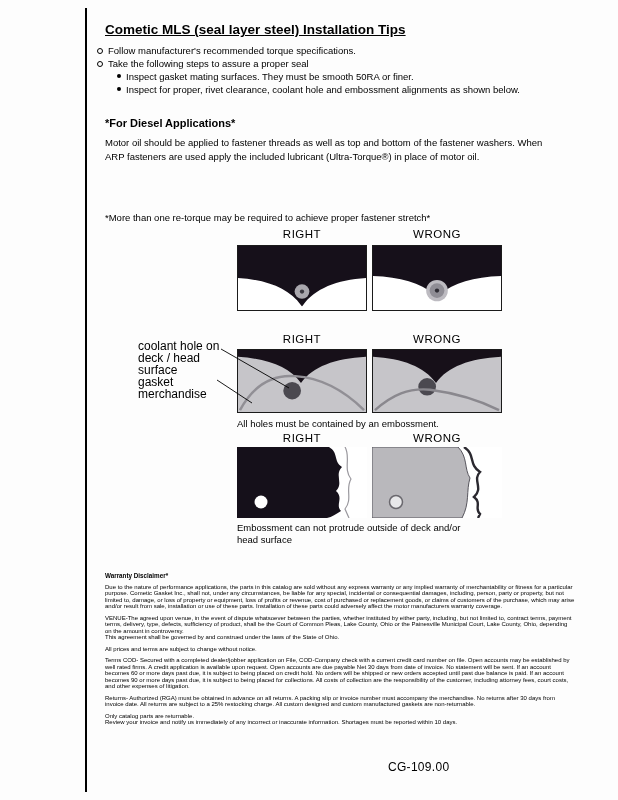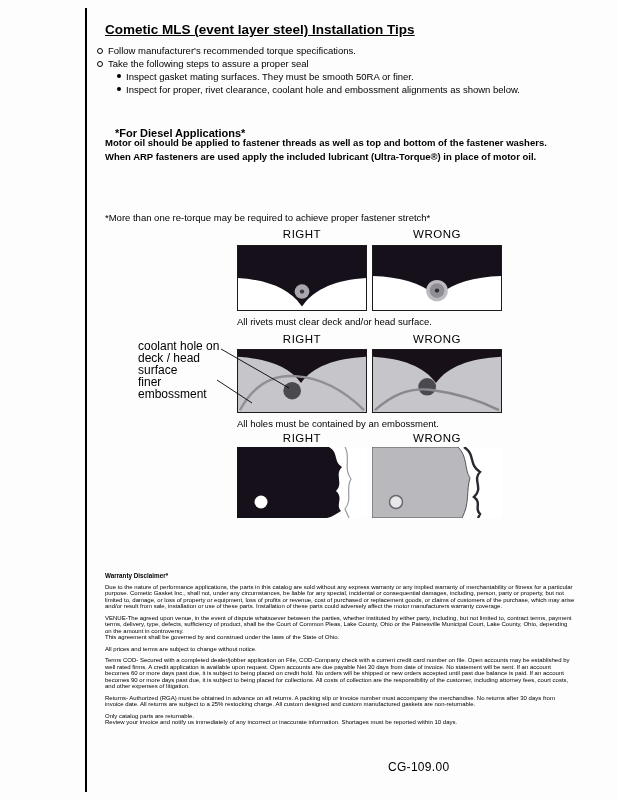--- a/index.html
+++ b/index.html
@@ -14,22 +14,22 @@
 
   .abs { position:absolute; }
 
   .title { font-size:13.5px; font-weight:bold; text-decoration:underline; margin:0; top:2px; left:0; }
 
   .tips { top:24px; left:-8px; width:470px; }
   .tip { display:flex; align-items:flex-start; font-size:9.5px; line-height:13px;text-align:center; }
   .m-open { flex:0 0 auto; width:4px; height:4px; border:1px solid #000; border-radius:50%; margin:4px 5px 0 0; }
   .m-fill { flex:0 0 auto; width:4px; height:4px; background:#000; border-radius:50%; margin:4px 5px 0 20px; }
 
-  .diesel-heading { font-size:11px; font-weight:bold; margin:10px; top:97px; left:0; }
-  .body-para { font-size:9.5px; line-height:13.5px; width:448px; margin:0;font-weight:bold; }
+  .diesel-heading { font-size:11px; font-weight:bold; margin:0; top:97px; left:0; }
+  .body-para { font-size:9.5px; line-height:13.5px; width:448px; margin:0; }
   .para1 { top:116px; left:0; }
   .para2 { top:150px; left:0; }
   .note  { top:192px; left:0; font-size:9.5px; margin:0; }
 
   .diagram-section { top:208px; left:0; width:478px; height:325px; }
   .hdr { position:absolute; width:130px; text-align:center; font-size:11.5px; letter-spacing:0.5px; }
   .dimg { position:absolute; width:130px; border:1px solid #1b1b1b; box-sizing:border-box; background:#fff; }
   .dimg svg { display:block; width:100%; height:100%; }
   .caption { position:absolute; font-size:9.5px; line-height:11.5px; }
   .callout { position:absolute; font-size:12px; line-height:12px; width:82px; }
@@ -53,21 +53,21 @@
 
   .footer-code { top:740px; left:283px; font-size:12px; letter-spacing:0.3px;text-align:right; }
 </style>
 </head>
 <body>
 
 <div class="left-rule"></div>
 
 <div class="content">
 
-  <h1 class="abs title">Cometic MLS (event layer steel) Installation Tips</h1>
+  <h1 class="abs title">Cometic MLS (seal layer steel) Installation Tips</h1>
 
   <div class="abs tips">
     <div class="tip">
       <span class="m-open"></span>
       <span>Follow manufacturer's recommended torque specifications.</span>
     </div>
     <div class="tip">
       <span class="m-open"></span>
       <span>Take the following steps to assure a proper seal</span>
     </div>
@@ -99,21 +99,20 @@
     </div>
     <div class="dimg img r1b">
       <svg viewBox="0 0 130 66" preserveAspectRatio="none">
         <rect width="130" height="66" fill="#ffffff"></rect>
         <path d="M0,0 H130 V31 C102,32 82,38 68,50 C66,51.5 64,51.5 62,50 C48,38 28,32 0,31 Z" fill="#16101a"></path>
         <circle cx="65" cy="46" r="11" fill="#bdbbc1"></circle>
         <circle cx="65" cy="46" r="7.5" fill="#8f8d95"></circle>
         <circle cx="65" cy="46" r="2.2" fill="#2e2c34"></circle>
       </svg>
     </div>
-    <div class="caption cap1">All rivets must clear deck and/or head surface.</div>
 
     <div class="hdr r2a">RIGHT</div>
     <div class="hdr r2b">WRONG</div>
     <div class="dimg img r2a">
       <svg viewBox="0 0 130 64" preserveAspectRatio="none">
         <rect width="130" height="64" fill="#c6c5c9"></rect>
         <path d="M0,0 H130 V7 C98,9 76,17 64,34 C52,17 30,9 0,7 Z" fill="#171019"></path>
         <path d="M2,62 C16,36 34,25 58,27 C88,29 110,44 128,62" fill="none" stroke="#918f95" stroke-width="2.5"></path>
         <circle cx="55" cy="42" r="9" fill="#4b4950"></circle>
       </svg>
@@ -122,21 +121,21 @@
       <svg viewBox="0 0 130 64" preserveAspectRatio="none">
         <rect width="130" height="64" fill="#c6c5c9"></rect>
         <path d="M0,0 H130 V7 C98,9 76,17 64,34 C52,17 30,9 0,7 Z" fill="#171019"></path>
         <circle cx="55" cy="38" r="9" fill="#4b4950"></circle>
         <path d="M2,62 C20,46 36,39 58,41 C88,45 108,52 128,62" fill="none" stroke="#8a888e" stroke-width="2.5"></path>
       </svg>
     </div>
     <div class="caption cap2">All holes must be contained by an embossment.</div>
 
     <div class="callout co1">coolant hole on deck / head surface</div>
-    <div class="callout co2">finer embossment</div>
+    <div class="callout co2">gasket merchandise</div>
     <svg class="connectors" width="478" height="325">
       <line x1="116" y1="121" x2="184" y2="160" stroke="#000" stroke-width="0.9"></line>
       <line x1="112" y1="152" x2="147" y2="175" stroke="#000" stroke-width="0.9"></line>
     </svg>
 
     <div class="hdr r3a">RIGHT</div>
     <div class="hdr r3b">WRONG</div>
     <div class="dimg img r3a" style="border:none;">
       <svg viewBox="0 0 130 71" preserveAspectRatio="none">
         <rect width="130" height="71" fill="#ffffff"></rect>
@@ -146,20 +145,21 @@
       </svg>
     </div>
     <div class="dimg img r3b" style="border:none;">
       <svg viewBox="0 0 130 71" preserveAspectRatio="none">
         <rect width="130" height="71" fill="#ffffff"></rect>
         <path d="M0,0 H86 C96,10 92,22 98,31 C94,44 98,56 90,71 H0 Z" fill="#b9b8bc" stroke="#57555d" stroke-width="1"></path>
         <path d="M92,0 C104,8 96,17 108,25 C100,33 112,41 102,50 C110,56 102,62 108,67 L106,71" fill="none" stroke="#2b2930" stroke-width="2.4"></path>
         <circle cx="24" cy="55" r="6.5" fill="#e8e8ea" stroke="#6a686e" stroke-width="1.5"></circle>
       </svg>
     </div>
+    <div class="caption cap3">Embossment can not protrude outside of deck and/or head surface</div>
   </div>
 
   <div class="abs disclaimer">
     <div class="disc-head">Warranty Disclaimer*</div>
     <p class="dp">Due to the nature of performance applications, the parts in this catalog are sold without any express warranty or any implied warranty of merchantability or fitness for a particular purpose.  Cometic Gasket Inc., shall not, under any circumstances, be liable for any special, incidental or consequential damages, including, person, party or property, but not limited to, damage, or loss of property or equipment, loss of profits or revenue, cost of purchased or replacement goods, or claims of customers of the purchase, which may arise and/or result from sale, installation or use of these parts.  Installation of these parts could adversely affect the motor manufacturers warranty coverage.</p>
     <p class="dp">VENUE-The agreed upon venue, in the event of dispute whatsoever between the parties, whether instituted by either party, including, but not limited to, contract terms, payment terms, delivery, type, defects, sufficiency of product, shall be the Court of Common Pleas, Lake County, Ohio or the Painesville Municipal Court, Lake County, Ohio, depending on the amount in controversy.
 This agreement shall be governed by and construed under the laws of the State of Ohio.</p>
     <p class="dp">All prices and terms are subject to change without notice.</p>
     <p class="dp">Terms COD- Secured with a completed dealer/jobber application on File, COD-Company check with a current credit card number on file.  Open accounts may be established by well rated firms.  A credit application is available upon request.  Open accounts are due payable Net 30 days from date of invoice.  No statement will be sent.  If an account becomes 60 or more days past due, it is subject to being placed on credit hold.  No orders will be shipped or new orders accepted until past due balance is paid.  If an account becomes 90 or more days past due, it is subject to being placed for collections.  All costs of collection are the responsibility of the customer, including attorney fees, court costs, and other expenses of litigation.</p>
     <p class="dp">Returns- Authorized (RGA) must be obtained in advance on all returns.  A packing slip or invoice number must accompany the merchandise.  No returns after 30 days from invoice date.  All returns are subject to a 25% restocking charge.  All custom designed and custom manufactured gaskets are non-returnable.</p>

